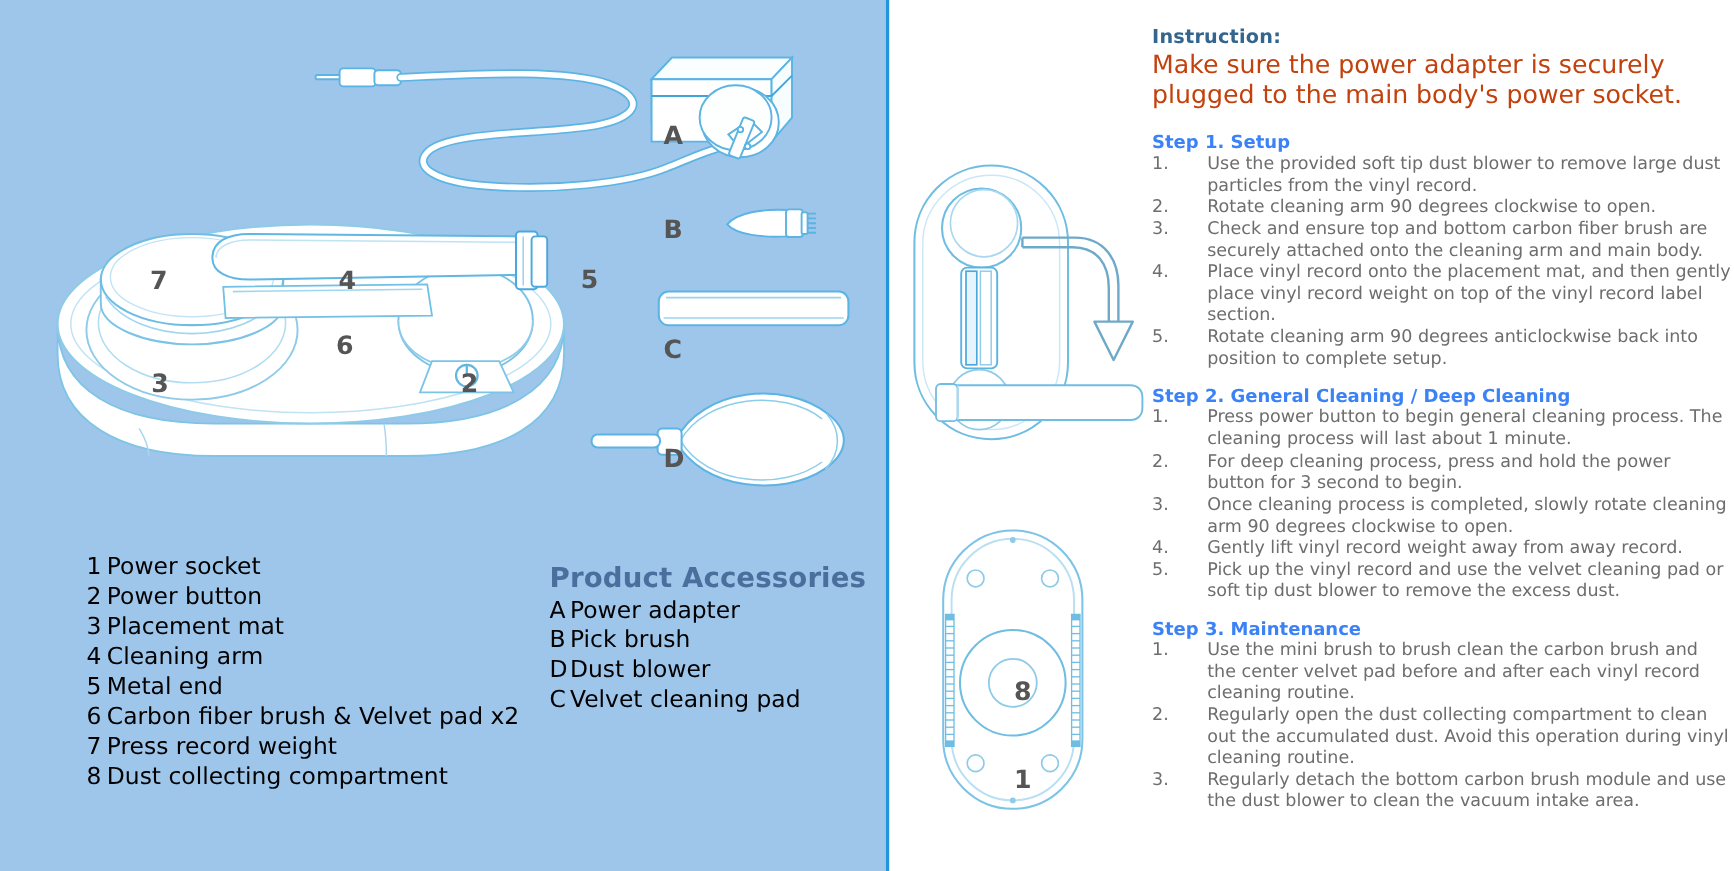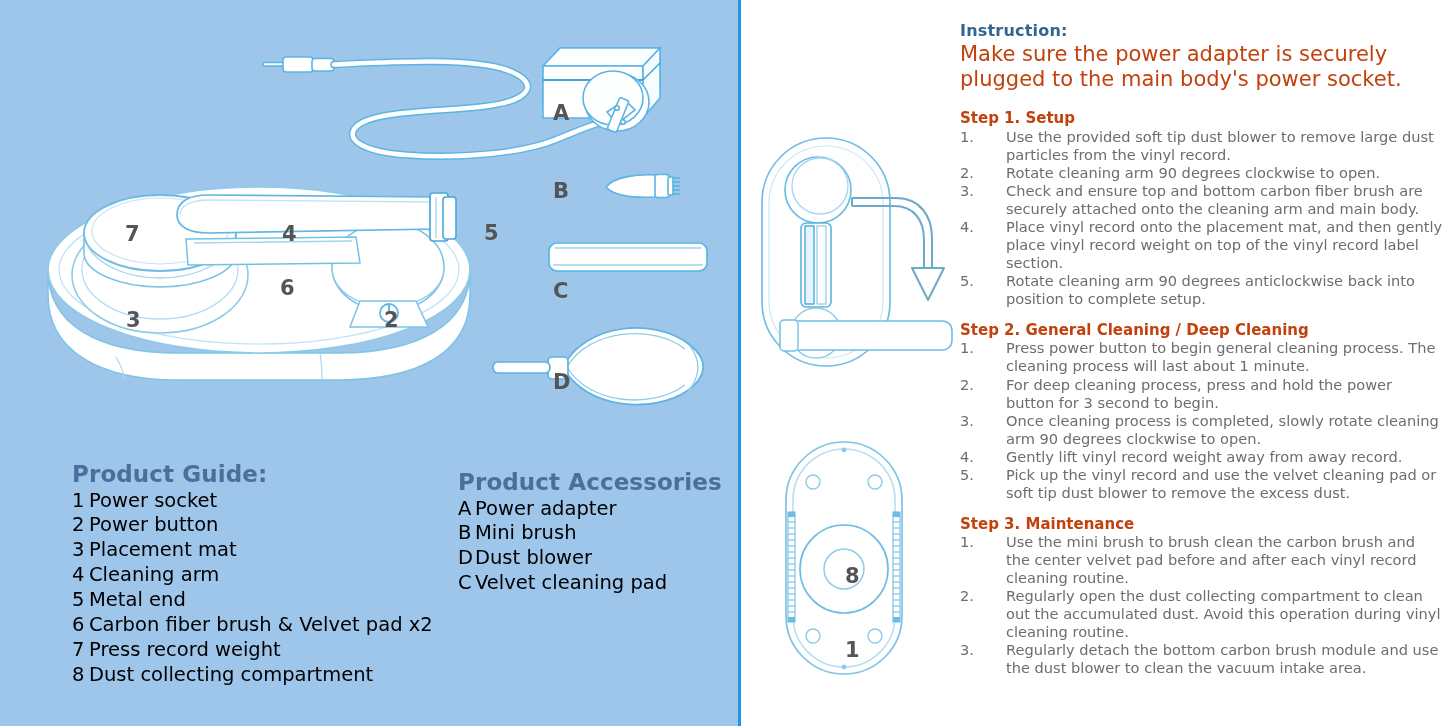--- a/index.html
+++ b/index.html
@@ -79,21 +79,21 @@
   }
   .instr-intro {
     font-size: 21px;
     color: #c2410c;
     line-height: 1.22;
     margin-bottom: 16px;
   }
   .step-head {
     font-size: 15px;
     font-weight: bold;
-    color: #c2410c;
+    color: #3b82f6;
     line-height: 1.25;
     margin-top: 2px;
   }
   .step-list { list-style: none; margin-bottom: 13px; }
   .step-item {
     display: flex;
     font-size: 14.6px;
     color: #6d6d6d;
     line-height: 1.235;
   }
@@ -258,21 +258,20 @@
     </svg>
 
     <div class="callout" style="left:125px;top:224px;">7</div>
     <div class="callout" style="left:282px;top:224px;">4</div>
     <div class="callout" style="left:484px;top:223px;">5</div>
     <div class="callout" style="left:280px;top:278px;">6</div>
     <div class="callout" style="left:126px;top:310px;">3</div>
     <div class="callout" style="left:384px;top:310px;">2</div>
 
     <div class="guide-block">
-      <div class="list-title">Product Guide:</div>
       <div class="list-row">
         <span class="list-key">1</span><span>Power socket</span>
       </div>
       <div class="list-row">
         <span class="list-key">2</span><span>Power button</span>
       </div>
       <div class="list-row">
         <span class="list-key">3</span><span>Placement mat</span>
       </div>
       <div class="list-row">
@@ -291,21 +290,21 @@
         <span class="list-key">8</span><span>Dust collecting compartment</span>
       </div>
     </div>
 
     <div class="acc-block">
       <div class="list-title">Product Accessories</div>
       <div class="list-row">
         <span class="list-key">A</span><span>Power adapter</span>
       </div>
       <div class="list-row">
-        <span class="list-key">B</span><span>Mini brush</span>
+        <span class="list-key">B</span><span>Pick brush</span>
       </div>
       <div class="list-row">
         <span class="list-key">D</span><span>Dust blower</span>
       </div>
       <div class="list-row">
         <span class="list-key">C</span><span>Velvet cleaning pad</span>
       </div>
     </div>
 
   </div>

